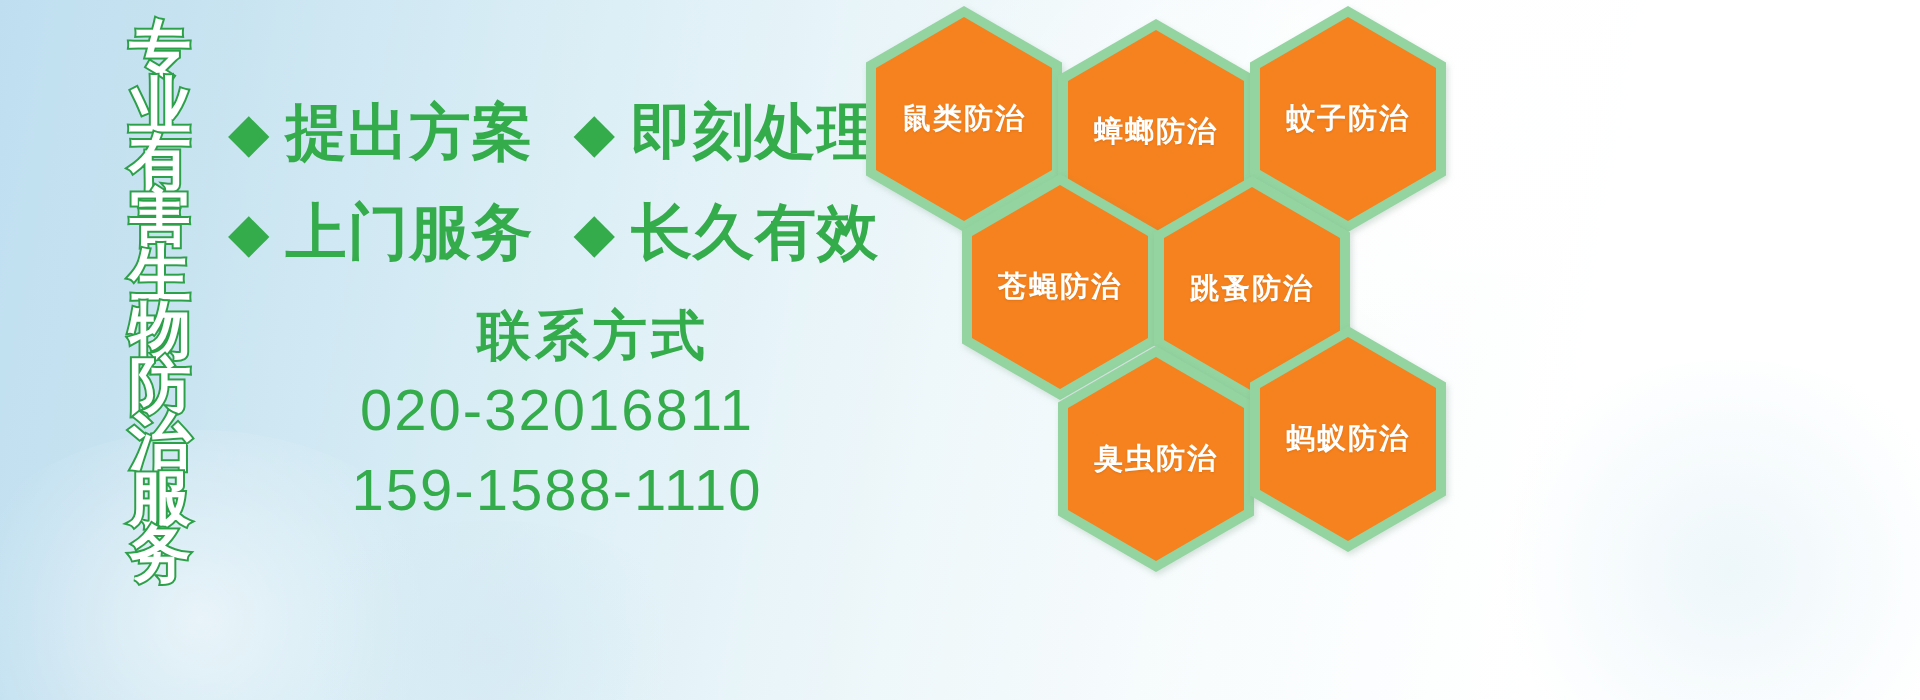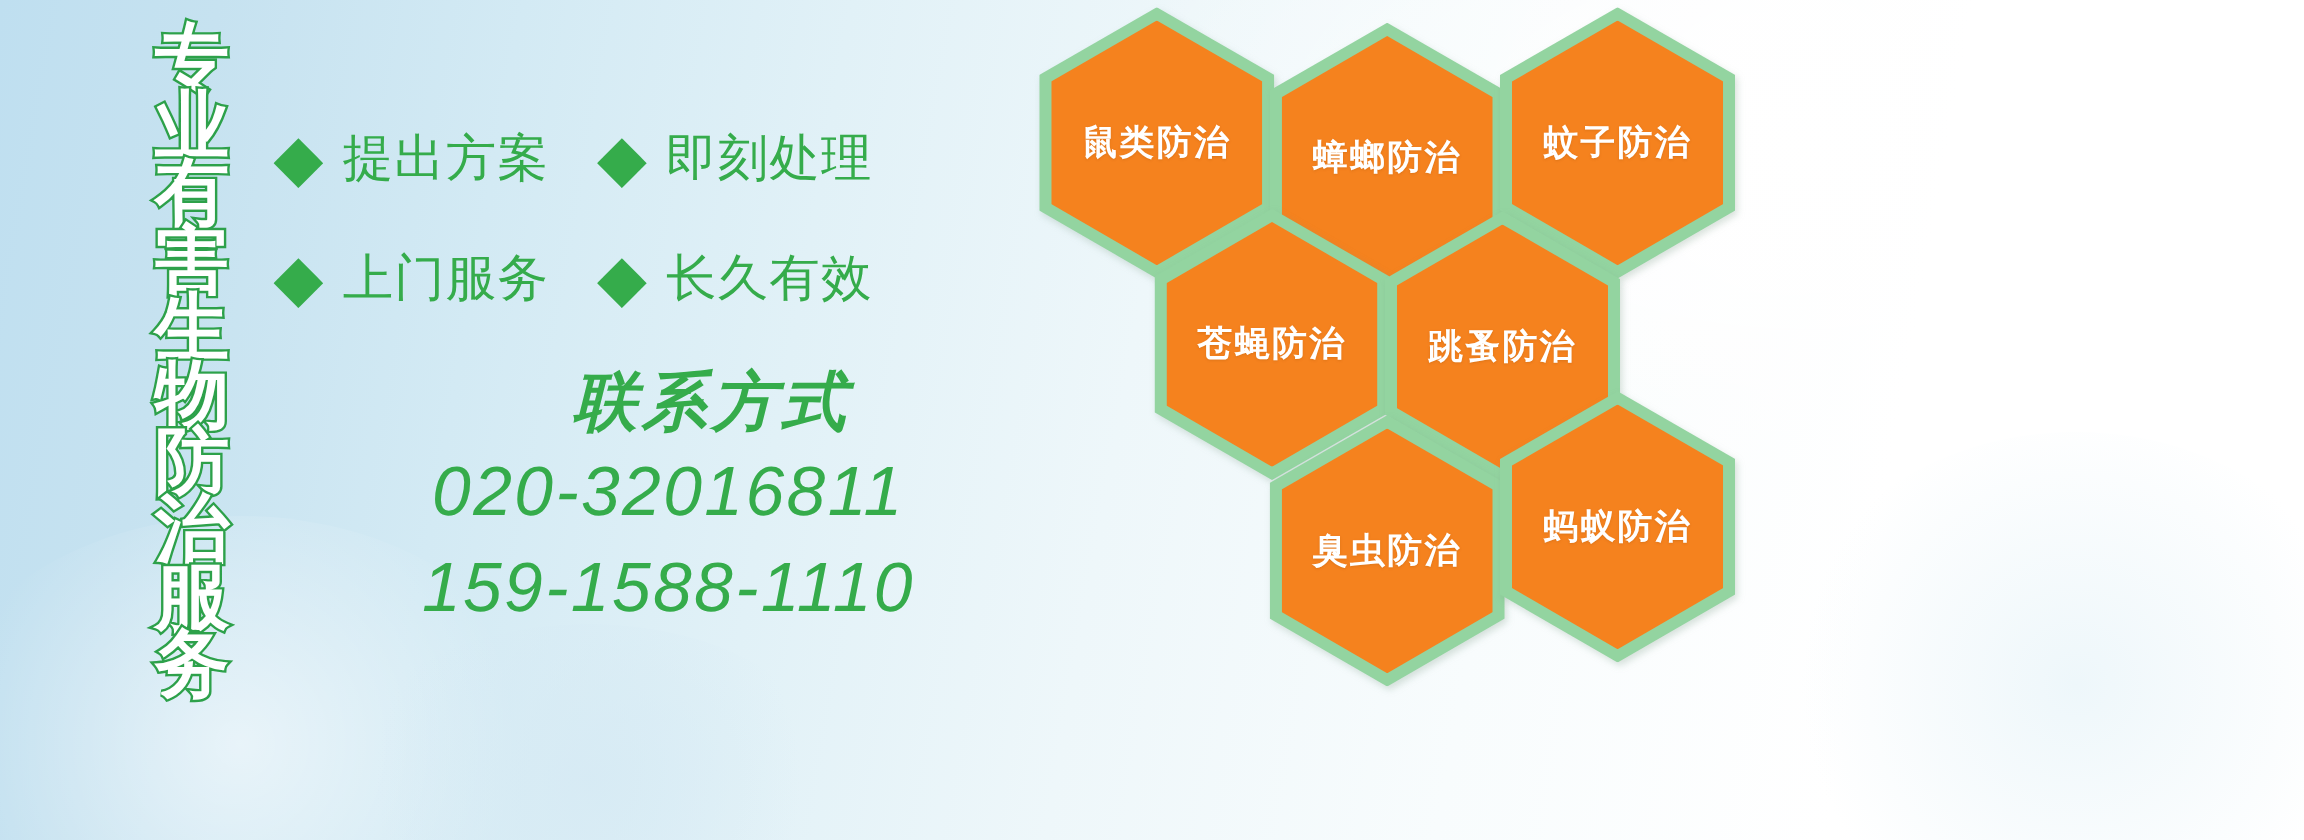--- a/index.html
+++ b/index.html
@@ -51,29 +51,28 @@
   #features{
     position:absolute;left:228px;top:82px;width:640px;
   }
   .feat-row{display:flex;align-items:center;height:100px;}
   .feat-item{display:flex;align-items:center;}
   .feat-item + .feat-item{margin-left:40px;}
   .diamond{
     color:#35AC4B;font-size:54px;line-height:54px;margin-right:16px;
   }
   .feat-text{
-    color:#35AC4B;font-size:42px;line-height:60px;font-weight:normal;
+    color:#35AC4B;font-size:61px;line-height:60px;font-weight:bold;
     letter-spacing:1px;white-space:nowrap;
   }
 
   
   #contact{
     position:absolute;left:228px;top:300px;width:640px;text-align:center;
     color:#35AC4B;
-    font-style:italic;
   }
   #contact-title{
     font-size:54px;line-height:70px;font-weight:bold;letter-spacing:4px;
     color:#35AC4B;margin-left:90px;
   }
   .phone{
     font-size:58px;line-height:80px;letter-spacing:2px;color:#35AC4B;
     margin-left:18px;
   }
 

